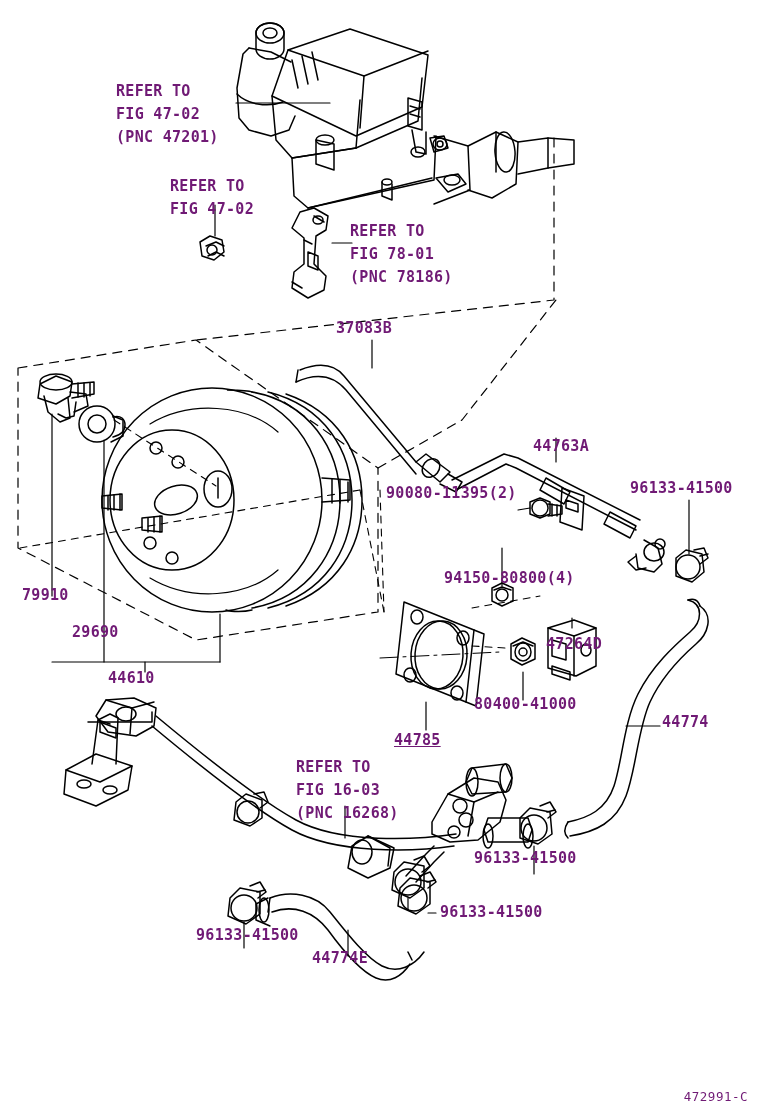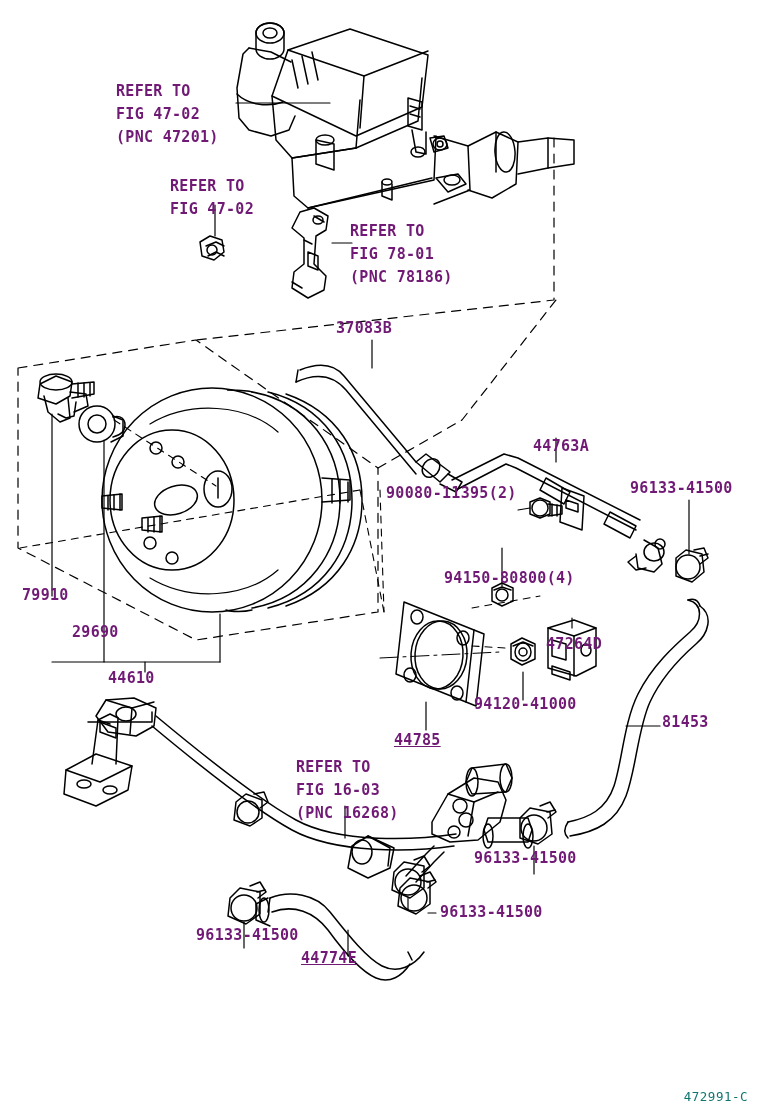--- a/index.html
+++ b/index.html
@@ -26,21 +26,21 @@
     letter-spacing:0.3px;
     font-size:15px;
   }
   .lbl.multi{line-height:1.52;}
   .diagid{
     position:absolute;
     right:12px;
     bottom:8px;
     font-family:"DejaVu Sans Mono","Liberation Mono",monospace;
     font-size:12.5px;
-    color:#0f766e;
+    color:#701a75;
     letter-spacing:0.5px;
   }
   svg{display:block;}
 </style>
 </head>
 <body>
 
 <div id="page">
 
   <svg id="artboard" viewBox="0 0 760 1112" width="760" height="1112" xmlns="http://www.w3.org/2000/svg">
@@ -398,33 +398,33 @@
 (PNC 78186)</div>
 
   <div class="lbl" style="left:336px; top:318px;">37083B</div>
   <div class="lbl" style="left:533px; top:416px;margin-top:20px;">44763A</div>
   <div class="lbl" style="left:630px; top:478px;">96133-41500</div>
 
   <div class="lbl" style="left:386px; top:483px;">90080-11395(2)</div>
   <div class="lbl" style="left:444px; top:548px;margin-top:20px;">94150-80800(4)</div>
 
   <div class="lbl" style="left:546px; top:598px;margin-top:36px;">47264D</div>
-  <div class="lbl" style="left:474px; top:694px;">94120-41000</div>
+  <div class="lbl" style="left:474px; top:694px;">80400-41000</div>
 
   <div class="lbl" style="left:22px; top:585px;">79910</div>
   <div class="lbl" style="left:72px; top:622px;">29690</div>
   <div class="lbl" style="left:108px; top:668px;">44610</div>
 
   <div class="lbl" style="left:394px; top:730px;text-decoration:underline;">44785</div>
-  <div class="lbl" style="left:662px; top:712px;">81453</div>
+  <div class="lbl" style="left:662px; top:712px;">44774</div>
 
   <div class="lbl multi" style="left:296px; top:756px;">REFER TO
 FIG 16-03
 (PNC 16268)</div>
 
   <div class="lbl" style="left:474px; top:848px;">96133-41500</div>
   <div class="lbl" style="left:440px; top:902px;">96133-41500</div>
   <div class="lbl" style="left:196px; top:925px;">96133-41500</div>
-  <div class="lbl" style="left:301px; top:948px;text-decoration:underline;">44774E</div>
+  <div class="lbl" style="left:312px; top:948px;">44774E</div>
 
   <div class="diagid">472991-C</div>
 
 </div>
 
 </body></html>

